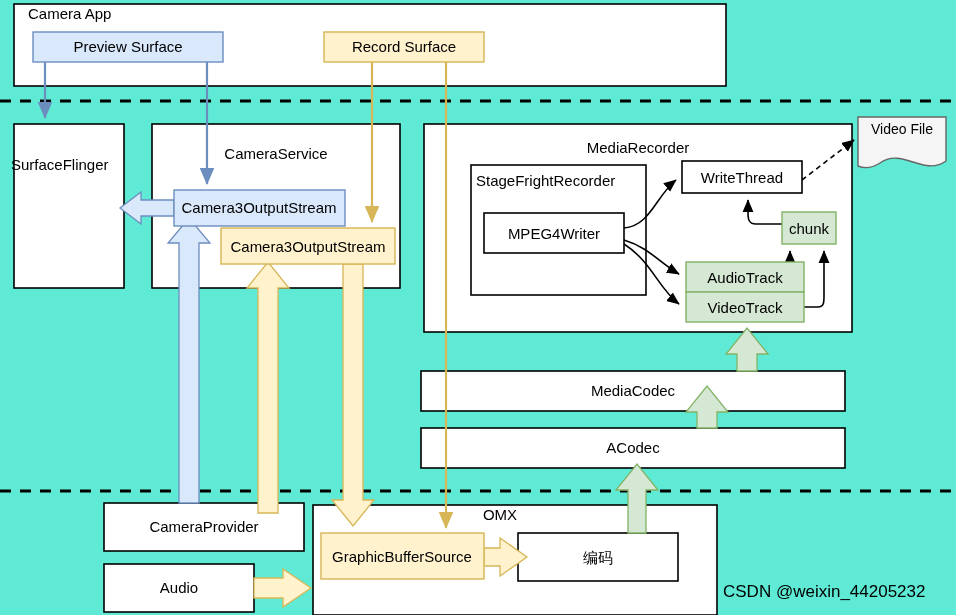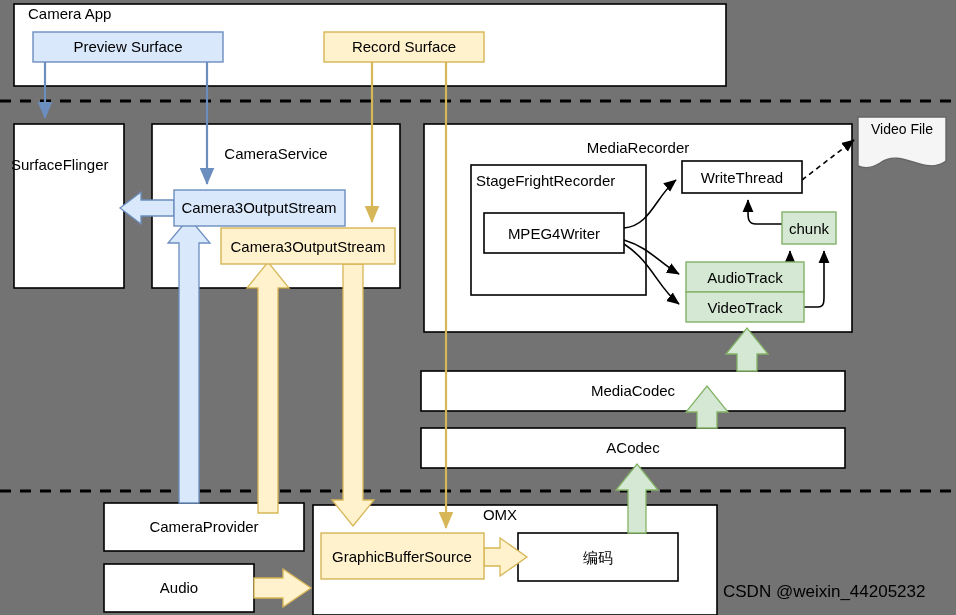--- a/index.html
+++ b/index.html
@@ -1,16 +1,16 @@
 <!DOCTYPE html>
 <html><head>
 <meta charset="utf-8">
 <style>
   html,body{margin:0;padding:0;background:#ffffff;}
-  #stage{position:relative;width:956px;height:615px;background:#737373;
+  #stage{position:relative;width:956px;height:615px;background:#5eead4;
          font-family:"Liberation Sans","DejaVu Sans",sans-serif;overflow:hidden;}
   svg{position:absolute;left:0;top:0;width:956px;height:615px;}
   .lbl{font-family:"Liberation Sans","DejaVu Sans",sans-serif;fill:#000000;}
   text{white-space:pre;}
 </style>
 </head>
 <body>
 
 <div id="stage">
 

